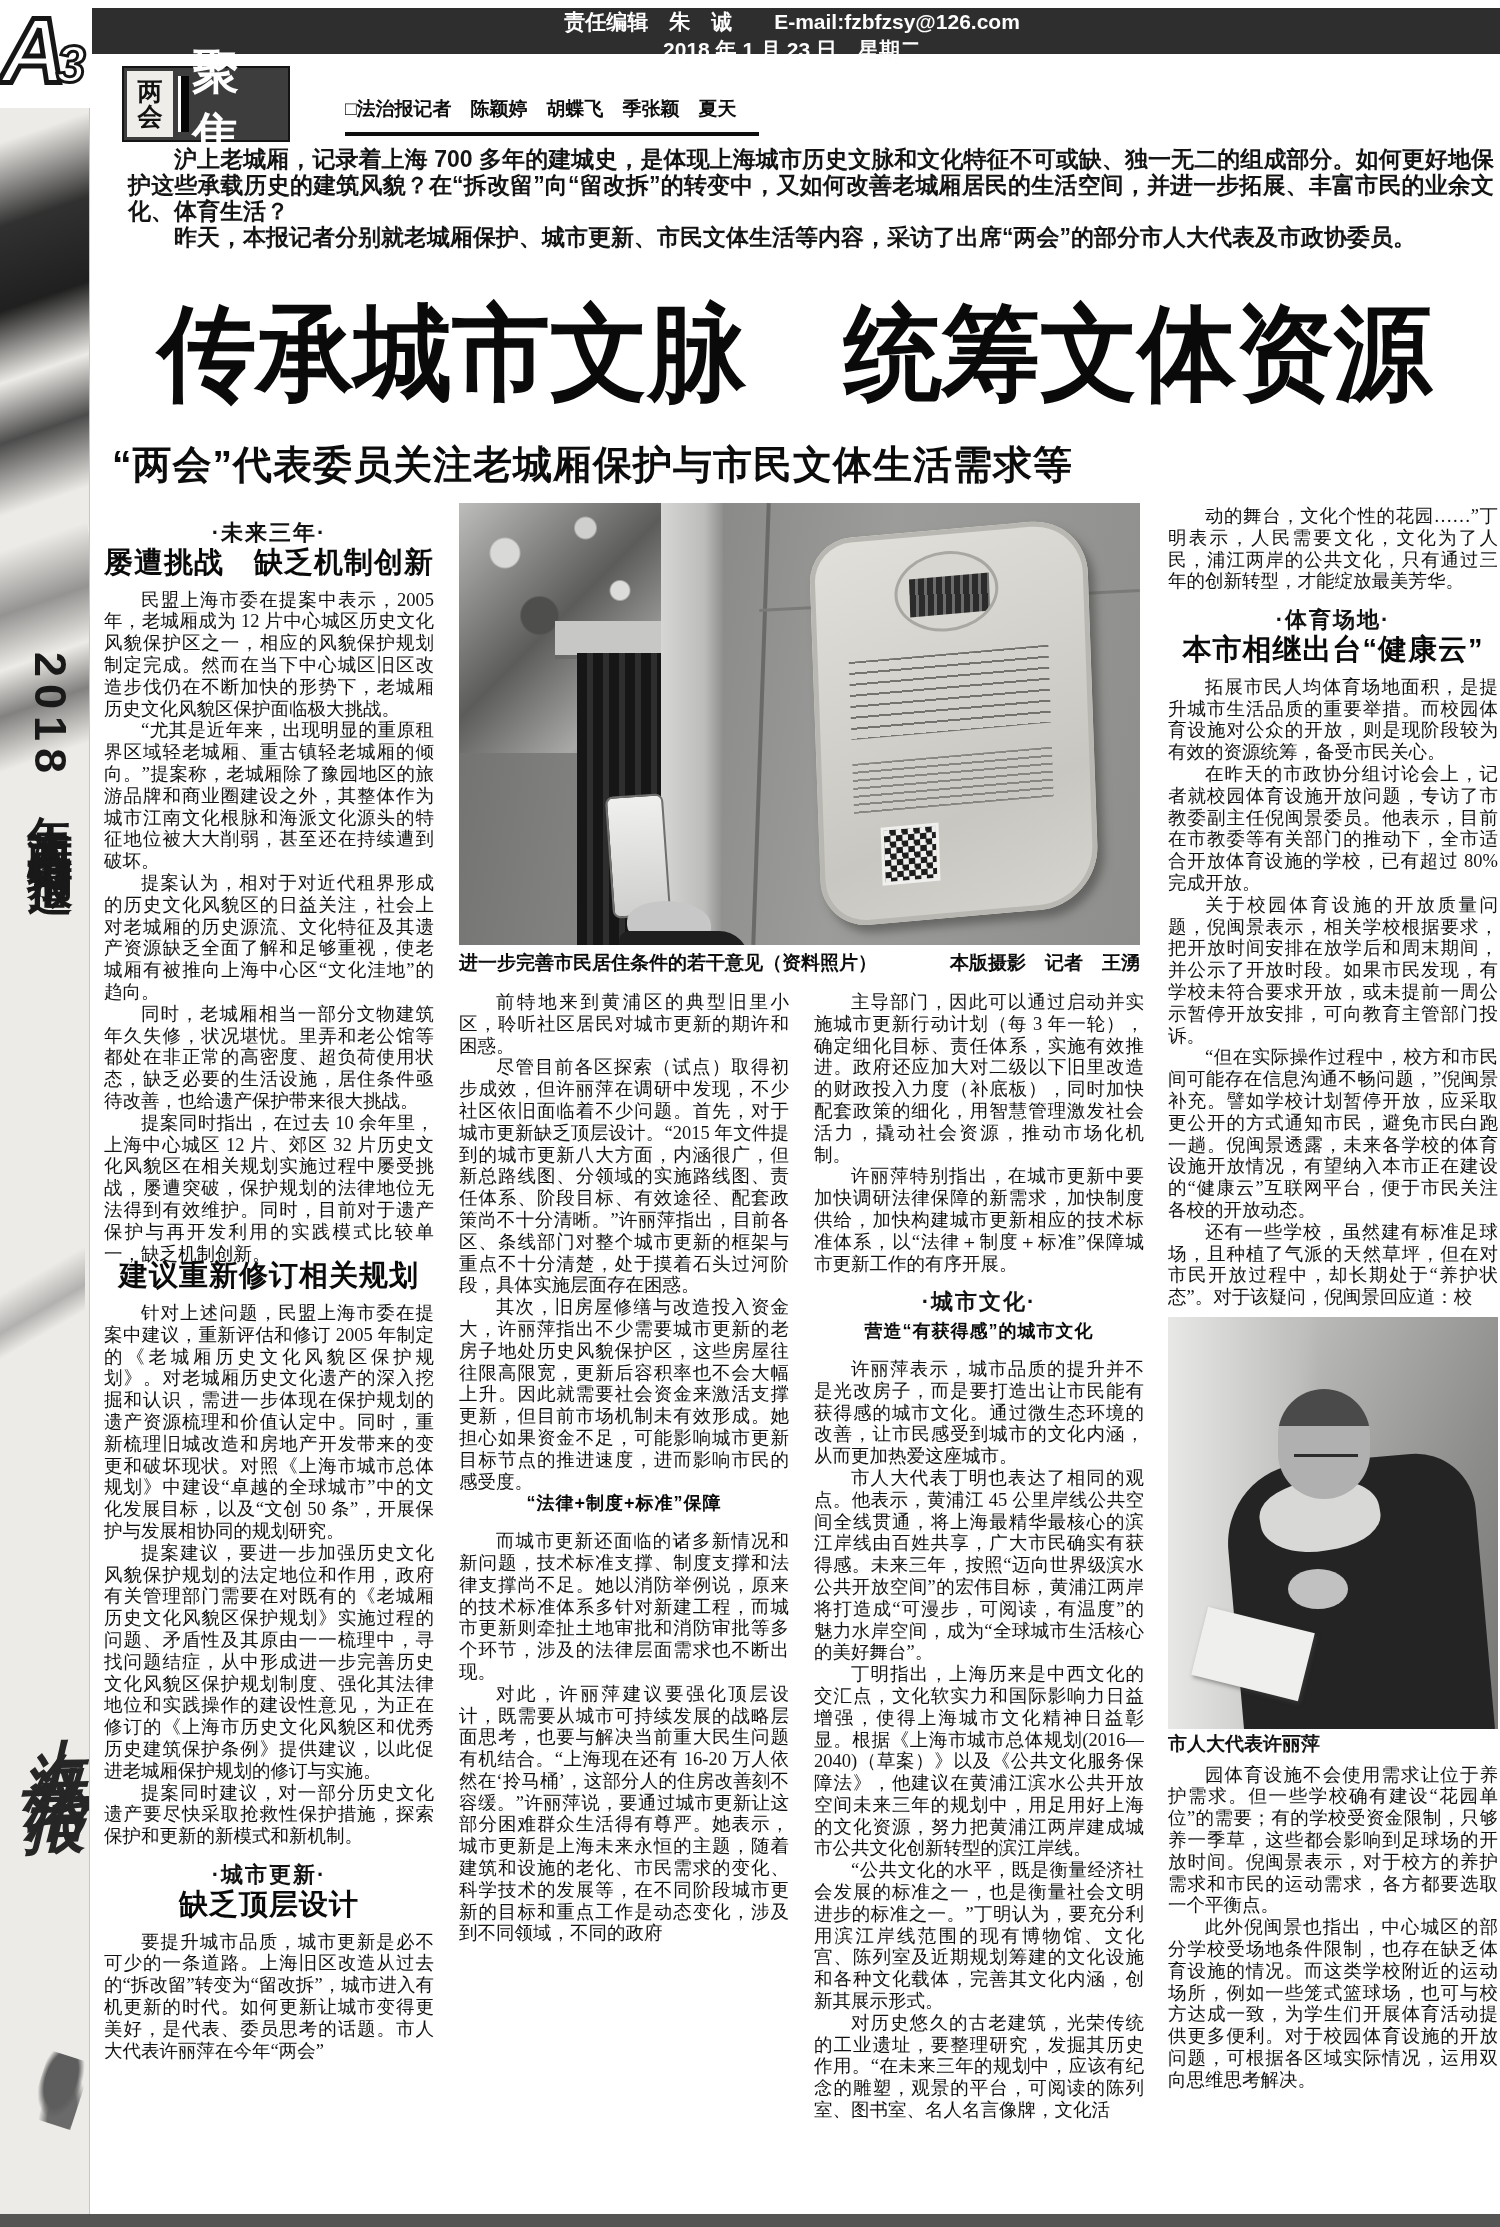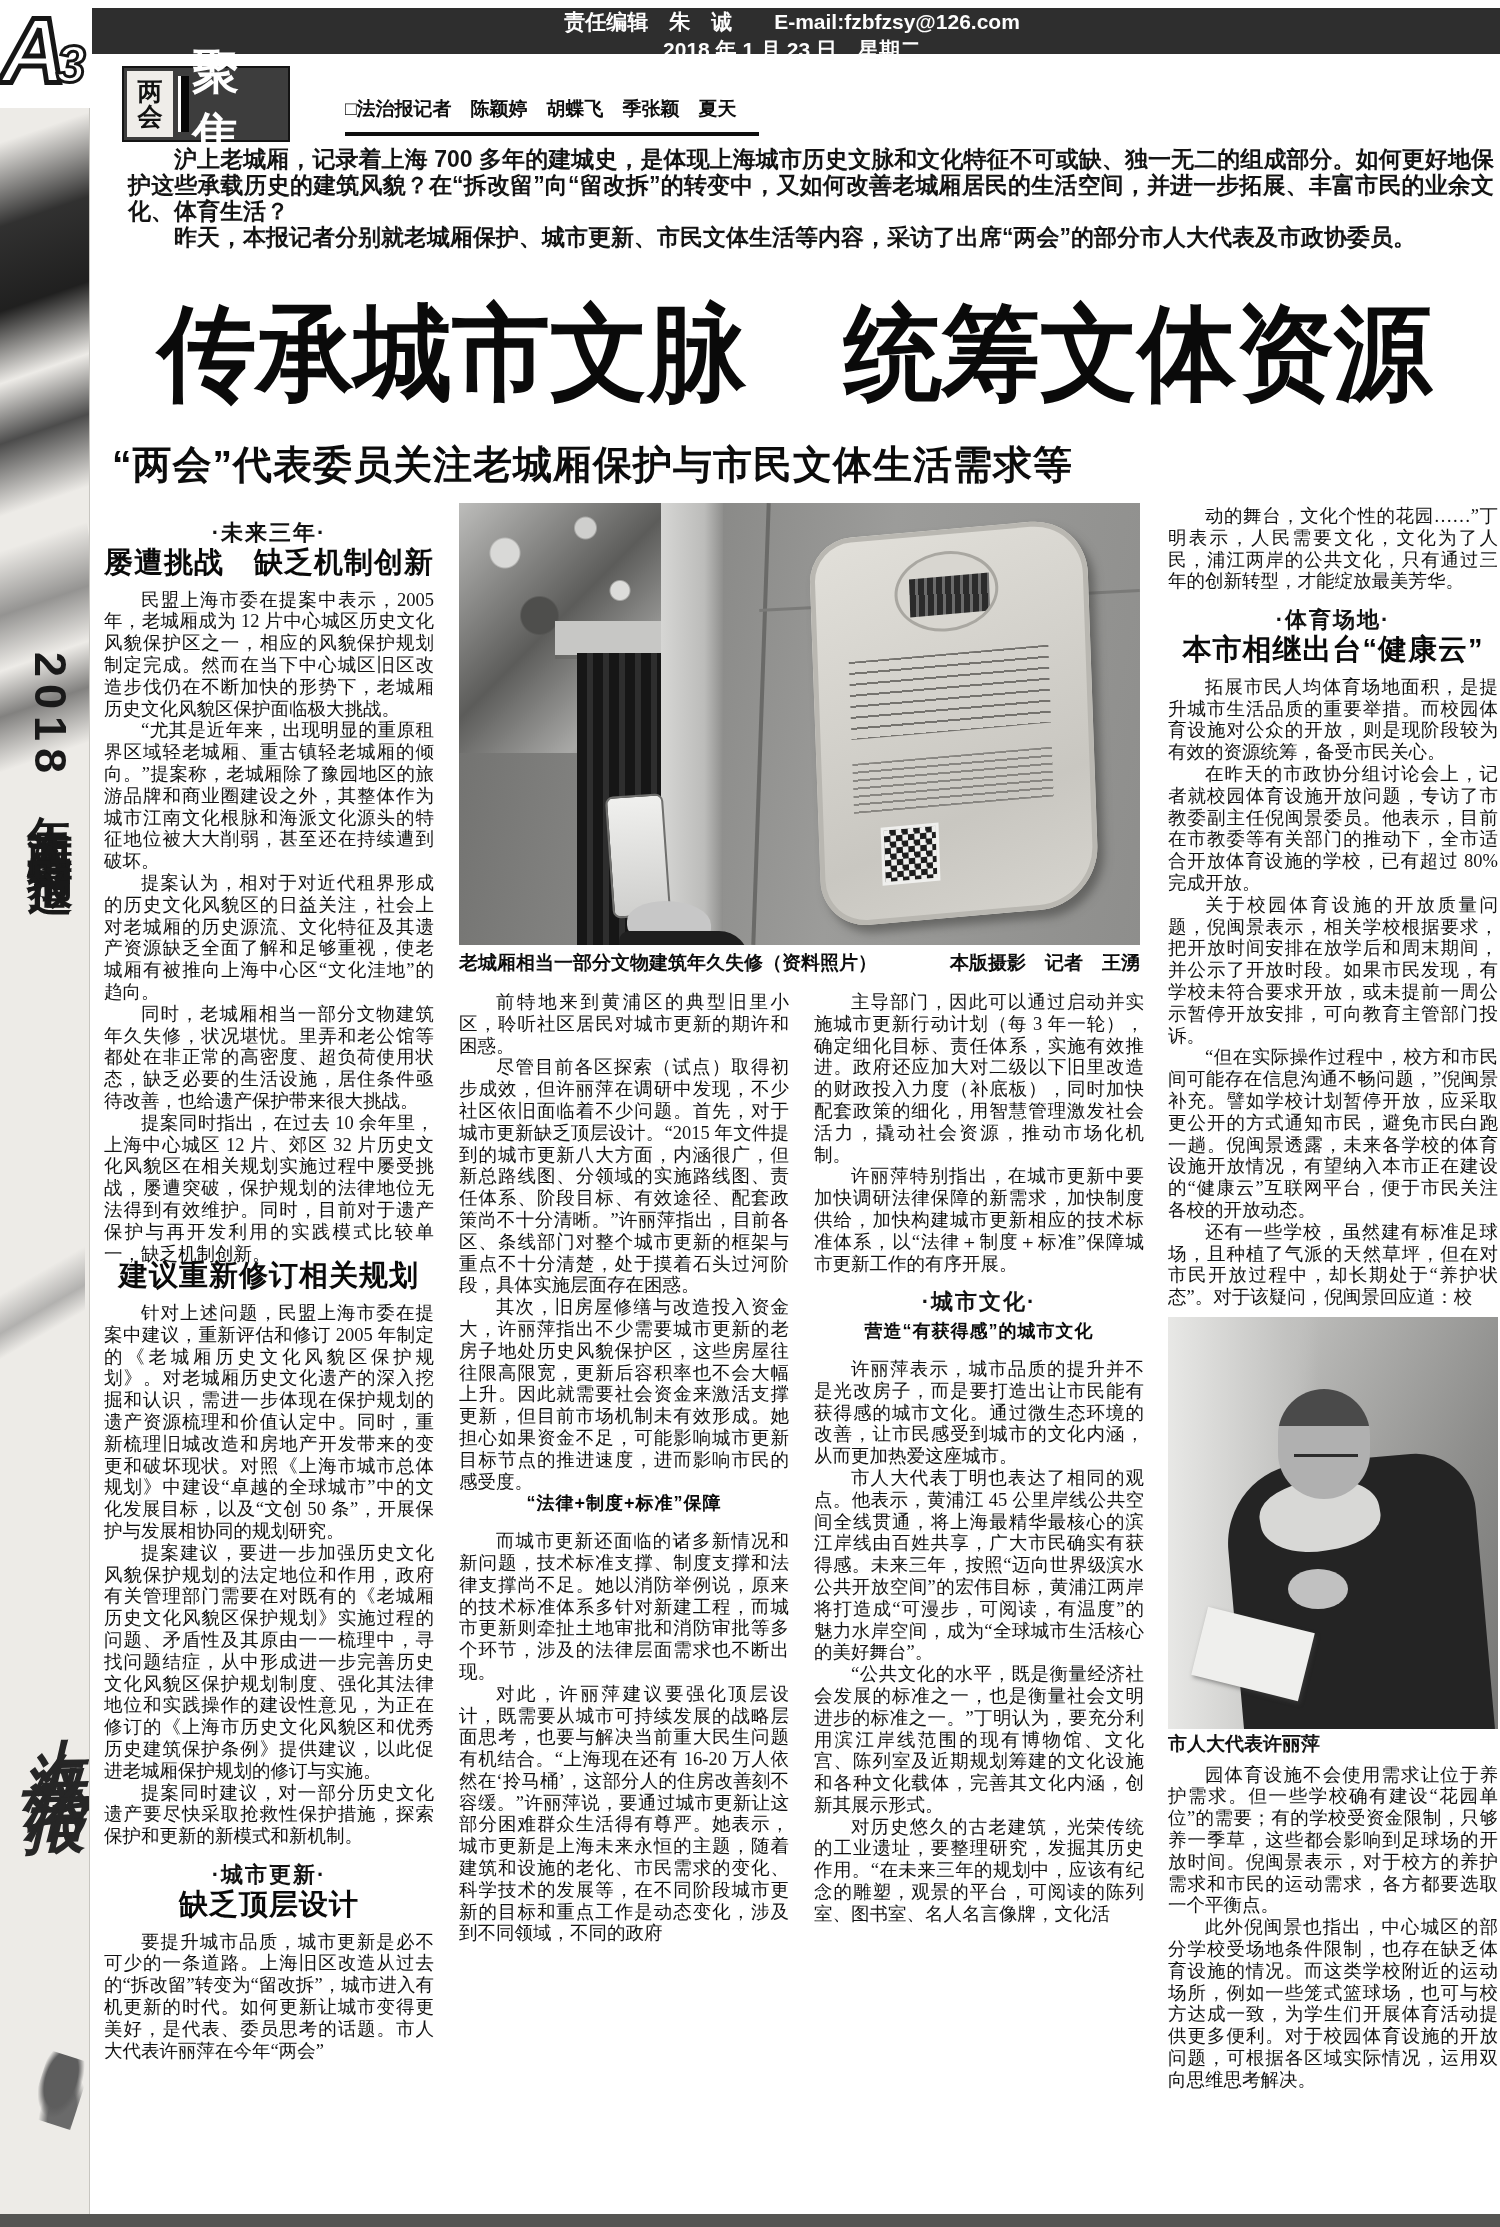--- a/index.html
+++ b/index.html
@@ -208,21 +208,21 @@
   <div class="p1-plaque">
     <div class="plaque-oval">
       <div class="plaque-oval-photo"></div>
     </div>
     <div class="plaque-text1"></div>
     <div class="plaque-text2"></div>
     <div class="plaque-qr"></div>
   </div>
 </div>
 <div class="caption1">
-  <span>老城厢相当一部分文物建筑年久失修（资料照片）</span>
+  <span>进一步完善市民居住条件的若干意见（资料照片）</span>
   <span>本版摄影　记者　王湧</span>
 </div>
 
 <div class="col" id="col1">
   <div class="kicker">·未来三年·</div>
   <div class="col-headline">屡遭挑战　缺乏机制创新</div>
   <p>民盟上海市委在提案中表示，2005年，老城厢成为 12 片中心城区历史文化风貌保护区之一，相应的风貌保护规划制定完成。然而在当下中心城区旧区改造步伐仍在不断加快的形势下，老城厢历史文化风貌区保护面临极大挑战。</p>
   <p>“尤其是近年来，出现明显的重原租界区域轻老城厢、重古镇轻老城厢的倾向。”提案称，老城厢除了豫园地区的旅游品牌和商业圈建设之外，其整体作为城市江南文化根脉和海派文化源头的特征地位被大大削弱，甚至还在持续遭到破坏。</p>
   <p>提案认为，相对于对近代租界形成的历史文化风貌区的日益关注，社会上对老城厢的历史源流、文化特征及其遗产资源缺乏全面了解和足够重视，使老城厢有被推向上海中心区“文化洼地”的趋向。</p>
   <p>同时，老城厢相当一部分文物建筑年久失修，状况堪忧。里弄和老公馆等都处在非正常的高密度、超负荷使用状态，缺乏必要的生活设施，居住条件亟待改善，也给遗产保护带来很大挑战。</p>
@@ -245,20 +245,21 @@
   <p>对此，许丽萍建议要强化顶层设计，既需要从城市可持续发展的战略层面思考，也要与解决当前重大民生问题有机结合。“上海现在还有 16-20 万人依然在‘拎马桶’，这部分人的住房改善刻不容缓。”许丽萍说，要通过城市更新让这部分困难群众生活得有尊严。她表示，城市更新是上海未来永恒的主题，随着建筑和设施的老化、市民需求的变化、科学技术的发展等，在不同阶段城市更新的目标和重点工作是动态变化，涉及到不同领域，不同的政府</p>
 </div>
 
 <div class="col" id="col3">
   <p>主导部门，因此可以通过启动并实施城市更新行动计划（每 3 年一轮），确定细化目标、责任体系，实施有效推进。政府还应加大对二级以下旧里改造的财政投入力度（补底板），同时加快配套政策的细化，用智慧管理激发社会活力，撬动社会资源，推动市场化机制。</p>
   <p>许丽萍特别指出，在城市更新中要加快调研法律保障的新需求，加快制度供给，加快构建城市更新相应的技术标准体系，以“法律＋制度＋标准”保障城市更新工作的有序开展。</p>
   <div class="kicker sect-gap">·城市文化·</div>
   <div class="col-headline small">营造“有获得感”的城市文化</div>
   <p>许丽萍表示，城市品质的提升并不是光改房子，而是要打造出让市民能有获得感的城市文化。通过微生态环境的改善，让市民感受到城市的文化内涵，从而更加热爱这座城市。</p>
   <p>市人大代表丁明也表达了相同的观点。他表示，黄浦江 45 公里岸线公共空间全线贯通，将上海最精华最核心的滨江岸线由百姓共享，广大市民确实有获得感。未来三年，按照“迈向世界级滨水公共开放空间”的宏伟目标，黄浦江两岸将打造成“可漫步，可阅读，有温度”的魅力水岸空间，成为“全球城市生活核心的美好舞台”。</p>
+  <p>丁明指出，上海历来是中西文化的交汇点，文化软实力和国际影响力日益增强，使得上海城市文化精神日益彰显。根据《上海市城市总体规划(2016—2040)（草案）》以及《公共文化服务保障法》，他建议在黄浦江滨水公共开放空间未来三年的规划中，用足用好上海的文化资源，努力把黄浦江两岸建成城市公共文化创新转型的滨江岸线。</p>
   <p>“公共文化的水平，既是衡量经济社会发展的标准之一，也是衡量社会文明进步的标准之一。”丁明认为，要充分利用滨江岸线范围的现有博物馆、文化宫、陈列室及近期规划筹建的文化设施和各种文化载体，完善其文化内涵，创新其展示形式。</p>
   <p>对历史悠久的古老建筑，光荣传统的工业遗址，要整理研究，发掘其历史作用。“在未来三年的规划中，应该有纪念的雕塑，观景的平台，可阅读的陈列室、图书室、名人名言像牌，文化活</p>
 </div>
 
 <div class="col" id="col4">
   <p>动的舞台，文化个性的花园……”丁明表示，人民需要文化，文化为了人民，浦江两岸的公共文化，只有通过三年的创新转型，才能绽放最美芳华。</p>
   <div class="kicker sect-gap">·体育场地·</div>
   <div class="col-headline">本市相继出台“健康云”</div>
   <p>拓展市民人均体育场地面积，是提升城市生活品质的重要举措。而校园体育设施对公众的开放，则是现阶段较为有效的资源统筹，备受市民关心。</p>
   <p>在昨天的市政协分组讨论会上，记者就校园体育设施开放问题，专访了市教委副主任倪闽景委员。他表示，目前在市教委等有关部门的推动下，全市适合开放体育设施的学校，已有超过 80% 完成开放。</p>

